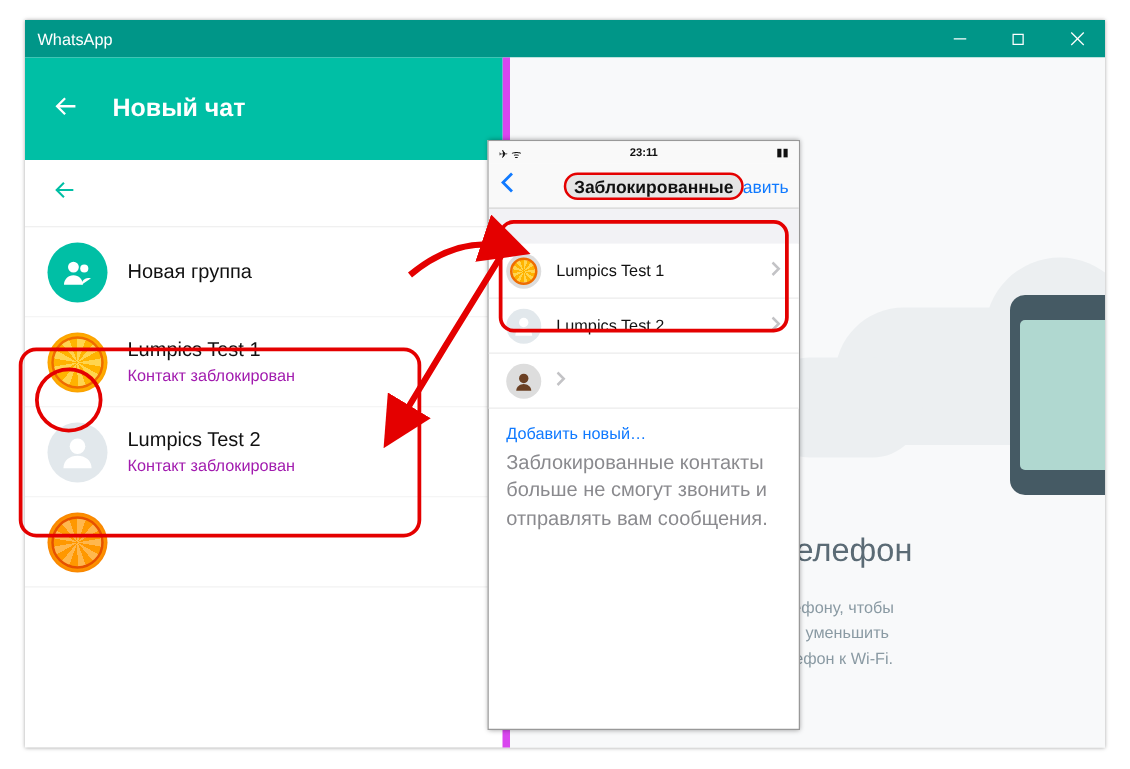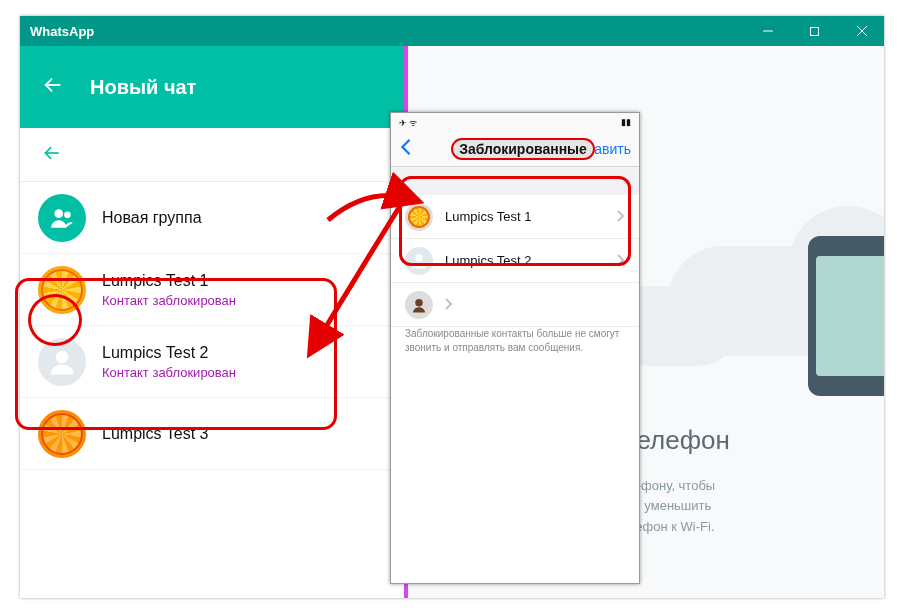--- a/index.html
+++ b/index.html
@@ -1,29 +1,29 @@
 <!DOCTYPE html>
 <html><head>
 <meta charset="utf-8">
 <style>
   * { box-sizing: border-box; margin: 0; padding: 0; font-family: -apple-system, "Segoe UI", Helvetica, Arial, sans-serif; }
   body { background: #fff; width: 904px; height: 615px; overflow: hidden; position: relative; }
 
   
   .window { position: absolute; left: 20px; top: 16px; width: 864px; height: 582px; background: #fff; box-shadow: 0 0 3px rgba(0,0,0,.35); }
-  .titlebar { height: 30px; background: #009688; color: #fff; display: flex; align-items: center; padding: 0 10px; font-size: 13px; font-weight: bold; }
+  .titlebar { height: 30px; background: #009688; color: #fff; display: flex; align-items: center; padding: 0 10px; font-size: 13px; }
   .titlebar-title { flex: 1; }
   .win-buttons { display: flex; gap: 2px; margin-right: -10px; height: 30px; }
   .win-btn { width: 45px; height: 30px; display: flex; align-items: center; justify-content: center; color: #fff; cursor: pointer; }
   .win-btn svg { stroke: #fff; stroke-width: 1; fill: none; }
 
   .app-body { display: flex; height: calc(100% - 30px); }
 
   
-  .left-panel { width: 388px; border-right: 4px solid #d946ef; display: flex; flex-direction: column; position: relative; }
+  .left-panel { width: 388px; border-right: 6px solid #d946ef; display: flex; flex-direction: column; position: relative; }
   .left-header { height: 82px; background: #00bfa5; color: #fff; display: flex; align-items: center; padding: 0 22px; gap: 26px; }
   .left-header .arrow { cursor: pointer; }
   .left-header .arrow svg { stroke: #fff; stroke-width: 2; fill: none; }
   .left-header-title { font-size: 20px; font-weight: 600; }
 
   .sub-back-row { height: 54px; border-bottom: 1px solid #ececec; display: flex; align-items: center; padding: 0 22px; }
   .sub-back-row svg { stroke: #00bfa5; stroke-width: 2; fill: none; cursor: pointer; }
 
   .contact-row { display: flex; align-items: center; height: 72px; padding: 0 18px; gap: 16px; cursor: pointer; border-bottom: 1px solid #f2f2f2; background: #fff; }
   .avatar { width: 48px; height: 48px; border-radius: 50%; flex-shrink: 0; background: #ddd; display: flex; align-items: center; justify-content: center; overflow: hidden; }
@@ -60,21 +60,21 @@
   .ip-spacer { height: 28px; background: #f2f2f5; }
   .ip-list { background: #fff; }
   .ip-row { display: flex; align-items: center; height: 44px; padding: 0 14px; gap: 12px; border-bottom: 1px solid #ececec; cursor: pointer; }
   .ip-row .mini-avatar { width: 28px; height: 28px; border-radius: 50%; background: #ddd; flex-shrink: 0; display: flex; align-items: center; justify-content: center; overflow: hidden; }
   .ip-row .mini-avatar.placeholder { background: #e2e8ec; }
   .ip-row .mini-avatar.placeholder svg { fill: #fff; }
   .ip-row .nm { font-size: 13px; flex: 1; color: #111; }
   .ip-row .chev { color: #c3c3c6; }
   .ip-row .chev svg { stroke: #c3c3c6; stroke-width: 2; fill: none; }
   .ip-add { padding: 12px 14px 6px; font-size: 13px; color: #107aff; cursor: pointer; }
-  .ip-desc { padding: 0 14px 14px; font-size: 10px; color: #8a8a8e; line-height: 1.4; }
+  .ip-desc { padding: 0 14px 14px; font-size: 16px; color: #8a8a8e; line-height: 1.4; }
 
   .group-box-2 { position: absolute; left: 399px; top: 176px; width: 232px; height: 90px; border: 3px solid #e40000; border-radius: 12px; pointer-events: none; }
 
   
   .arrow-svg { position: absolute; pointer-events: none; }
 
   
   .citrus { background: radial-gradient(circle, #ffd54f 0%, #ffb300 60%, #ef6c00 100%); position: relative; }
   .citrus::before { content: ""; position: absolute; inset: 3px; border-radius: 50%; background:
      repeating-conic-gradient(#ffd54f 0deg 20deg, #ffb300 20deg 40deg); border: 2px solid #ef6c00; }
@@ -163,21 +163,20 @@
         </div>
         <div class="contact-info">
           <span class="contact-name">Lumpics Test 2</span>
           <span class="contact-status">Контакт заблокирован</span>
         </div>
       </div>
 
       <div class="contact-row">
         <div class="avatar citrus orange"></div>
         <div class="contact-info">
-          <span class="contact-name">Lumpics Test 3</span>
         </div>
       </div>
     </div>
 
     <div class="right-panel">
       <div class="cloud-bg">
         <div class="cloud" style="left:260px;top:200px;width:220px;height:110px;"></div>
         <div class="cloud" style="left:200px;top:240px;width:130px;height:80px;"></div>
         <div class="cloud" style="left:380px;top:160px;width:120px;height:120px;"></div>
       </div>
@@ -191,20 +190,21 @@
     </div>
   </div>
 </div>
 
 <div class="group-box-1"></div>
 <div class="circle-1"></div>
 
 <div class="iphone">
   <div class="ip-status">
     <span>✈ ᯤ</span>
+    <span class="center">23:11</span>
     <span>▮▮</span>
   </div>
   <div class="ip-nav">
     <span class="ip-nav-back">
       <svg width="14" height="18" viewBox="0 0 12 20">
           <polyline points="10 2 2 10 10 18"></polyline>
         </svg>
     </span>
     <span class="ip-nav-title">
       <span class="pill">Заблокированные</span>
@@ -237,20 +237,21 @@
         <svg width="18" height="18" viewBox="0 0 24 24">
             <circle cx="12" cy="9" r="5"></circle>
             <path d="M4 22c0-4 4-7 8-7s8 3 8 7"></path>
           </svg>
       </div>
       <span class="chev"><svg width="8" height="12" viewBox="0 0 8 12">
             <polyline points="1 1 6 6 1 11"></polyline>
           </svg></span>
     </div>
   </div>
+  <div class="ip-add">Добавить новый…</div>
   <div class="ip-desc">Заблокированные контакты больше не смогут звонить и отправлять вам сообщения.</div>
 </div>
 
 <div class="group-box-2"></div>
 
 <svg class="arrow-svg" style="left:300px;top:180px;" width="130" height="190">
   <defs>
       <marker id="ah1" markerWidth="8" markerHeight="8" refX="6" refY="4" orient="auto">
         <path d="M0 0 L8 4 L0 8 Z" fill="#e40000"></path>
       </marker>

